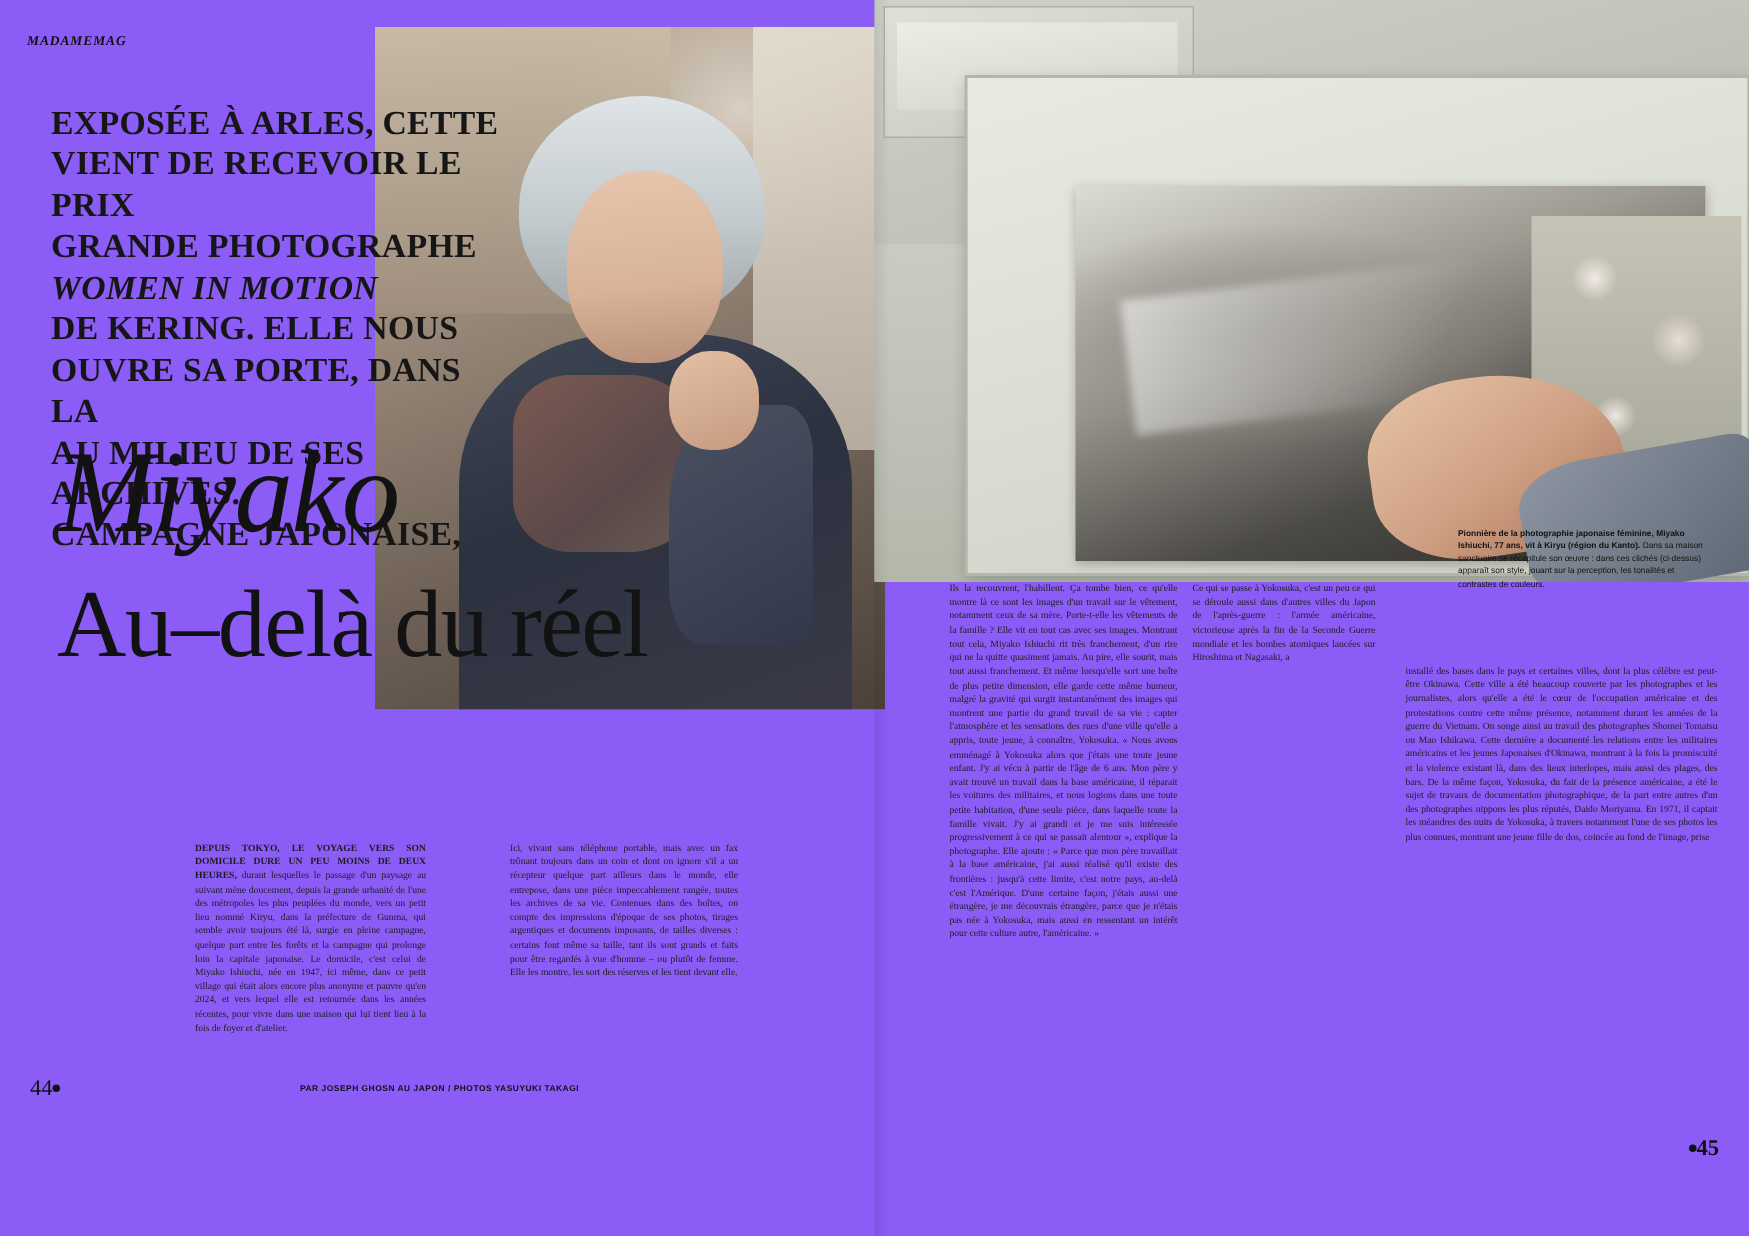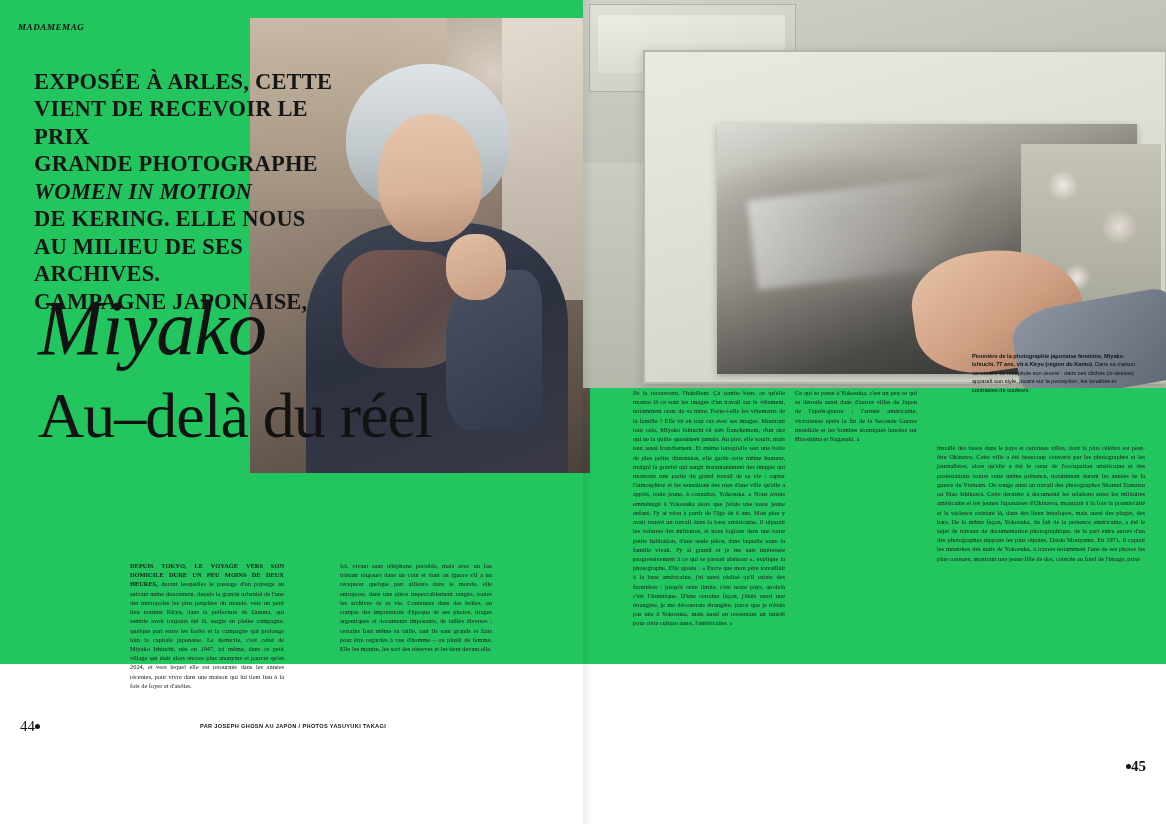--- a/index.html
+++ b/index.html
@@ -10,22 +10,22 @@
   body {
     width: 1166px;
     height: 824px;
     overflow: hidden;
     font-family: "Liberation Serif", serif;
     color: #1a1a1a;
   }
   .spread {
     position: relative;
     width: 1166px;
-    height: 664px;
-    background: #22c55e;
+    height: 824px;
+    background: #8b5cf6;
   }
 
   
   .masthead {
     position: absolute;
     left: 18px;
     top: 22px;
     font-family: "Liberation Serif", serif;
     font-style: italic;
     font-weight: bold;
@@ -323,20 +323,21 @@
     <div class="face"></div>
     <div class="hand"></div>
   </div>
 
   <div class="deck">
     <div>EXPOSÉE À ARLES, CETTE</div>
     <div>VIENT DE RECEVOIR LE PRIX</div>
     <div>GRANDE PHOTOGRAPHE</div>
     <div class="it">WOMEN IN MOTION</div>
     <div>DE KERING. ELLE NOUS</div>
+    <div>OUVRE SA PORTE, DANS LA</div>
     <div>AU MILIEU DE SES ARCHIVES.</div>
     <div>CAMPAGNE JAPONAISE,</div>
   </div>
 
   <div class="title-block">
     <div class="title-1">Miyako</div>
     <div class="title-3">Au–delà du réel</div>
   </div>
 
   <div class="col" id="col-l1"><span class="lead">DEPUIS TOKYO, LE VOYAGE VERS SON DOMICILE DURE UN PEU MOINS DE DEUX HEURES,</span><span> durant lesquelles le passage d'un paysage au suivant mène doucement, depuis la grande urbanité de l'une des métropoles les plus peuplées du monde, vers un petit lieu nommé Kiryu, dans la préfecture de Gunma, qui semble avoir toujours été là, surgie en pleine campagne, quelque part entre les forêts et la campagne qui prolonge loin la capitale japonaise. Le domicile, c'est celui de Miyako Ishiuchi, née en 1947, ici même, dans ce petit village qui était alors encore plus anonyme et pauvre qu'en 2024, et vers lequel elle est retournée dans les années récentes, pour vivre dans une maison qui lui tient lieu à la fois de foyer et d'atelier.</span></div>

